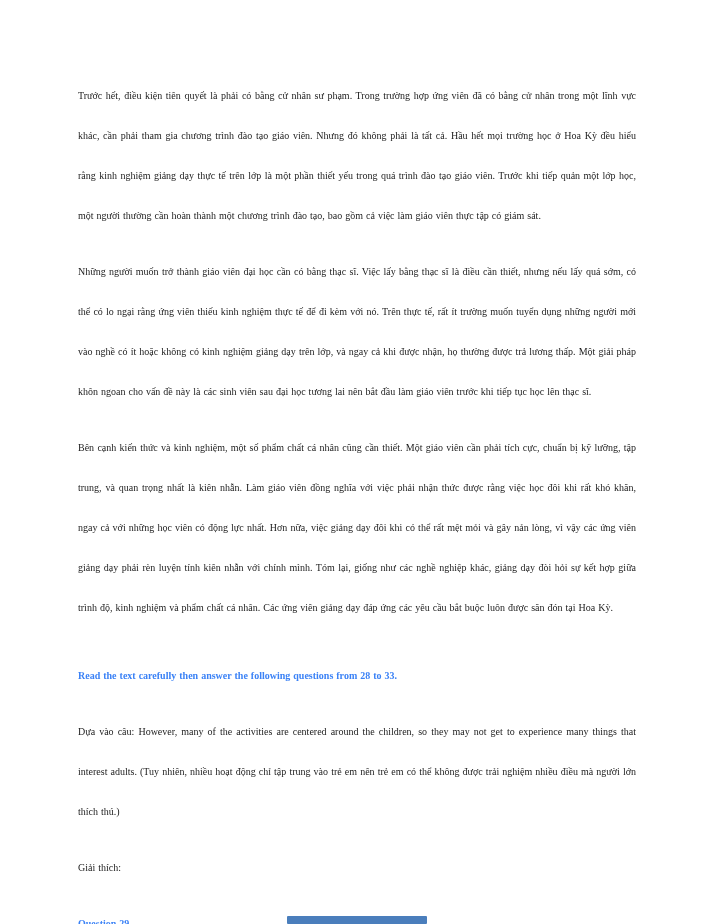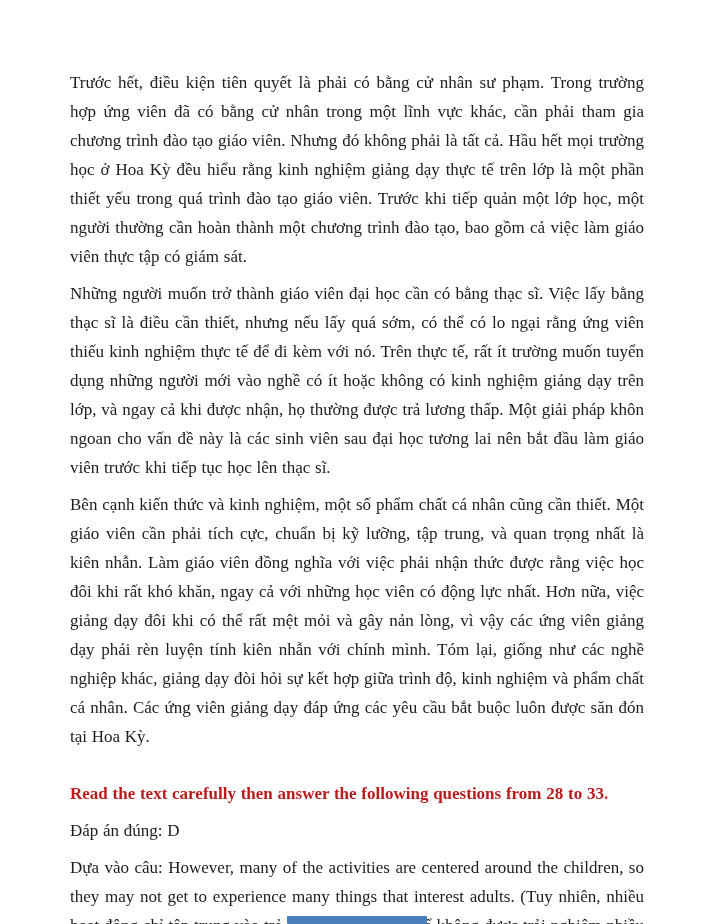--- a/index.html
+++ b/index.html
@@ -14,29 +14,29 @@
     overflow: hidden;
     font-family: "Liberation Serif", "DejaVu Serif", serif;
     color: #1c1c1c;
   }
   .page {
     box-sizing: border-box;
     width: 714px;
     padding: 60px 62px 0 62px;
   }
   .page p {
-    margin: 8px;
-    font-size: 17px;
-    line-height: 29px;
+    margin: 16px;
+    font-size: 10px;
+    line-height: 40px;
     text-align: justify;
     word-spacing: 0.5px;
   }
   .bold {
     font-weight: bold;
-    color: #b91c1c;
+    color: #3b82f6;
   }
   .instruction {
     margin-top: 28px !important;
   }
   .footer-bar {
     position: absolute;
     bottom: 0;
     left: 50%;
     transform: translateX(-50%);
     width: 140px;
@@ -47,21 +47,20 @@
 </head>
 <body>
 
 <div class="page">
   <p>Trước hết, điều kiện tiên quyết là phải có bằng cử nhân sư phạm. Trong trường hợp ứng viên đã có bằng cử nhân trong một lĩnh vực khác, cần phải tham gia chương trình đào tạo giáo viên. Nhưng đó không phải là tất cả. Hầu hết mọi trường học ở Hoa Kỳ đều hiểu rằng kinh nghiệm giảng dạy thực tế trên lớp là một phần thiết yếu trong quá trình đào tạo giáo viên. Trước khi tiếp quản một lớp học, một người thường cần hoàn thành một chương trình đào tạo, bao gồm cả việc làm giáo viên thực tập có giám sát.</p>
   <p>Những người muốn trở thành giáo viên đại học cần có bằng thạc sĩ. Việc lấy bằng thạc sĩ là điều cần thiết, nhưng nếu lấy quá sớm, có thể có lo ngại rằng ứng viên thiếu kinh nghiệm thực tế để đi kèm với nó. Trên thực tế, rất ít trường muốn tuyển dụng những người mới vào nghề có ít hoặc không có kinh nghiệm giảng dạy trên lớp, và ngay cả khi được nhận, họ thường được trả lương thấp. Một giải pháp khôn ngoan cho vấn đề này là các sinh viên sau đại học tương lai nên bắt đầu làm giáo viên trước khi tiếp tục học lên thạc sĩ.</p>
   <p>Bên cạnh kiến thức và kinh nghiệm, một số phẩm chất cá nhân cũng cần thiết. Một giáo viên cần phải tích cực, chuẩn bị kỹ lưỡng, tập trung, và quan trọng nhất là kiên nhẫn. Làm giáo viên đồng nghĩa với việc phải nhận thức được rằng việc học đôi khi rất khó khăn, ngay cả với những học viên có động lực nhất. Hơn nữa, việc giảng dạy đôi khi có thể rất mệt mỏi và gây nản lòng, vì vậy các ứng viên giảng dạy phải rèn luyện tính kiên nhẫn với chính mình. Tóm lại, giống như các nghề nghiệp khác, giảng dạy đòi hỏi sự kết hợp giữa trình độ, kinh nghiệm và phẩm chất cá nhân. Các ứng viên giảng dạy đáp ứng các yêu cầu bắt buộc luôn được săn đón tại Hoa Kỳ.</p>
 
   <p class="bold instruction">Read the text carefully then answer the following questions from 28 to 33.</p>
 
-  <p>Đáp án đúng: D</p>
   <p>Dựa vào câu: However, many of the activities are centered around the children, so they may not get to experience many things that interest adults. (Tuy nhiên, nhiều hoạt động chỉ tập trung vào trẻ em nên trẻ em có thể không được trải nghiệm nhiều điều mà người lớn thích thú.)</p>
   <p>Giải thích:</p>
 
   <p class="bold">Question 29.</p>
 
 </div>
 
 <div class="footer-bar" style="background: rgb(74, 126, 188);"></div>
 
 </body></html>

